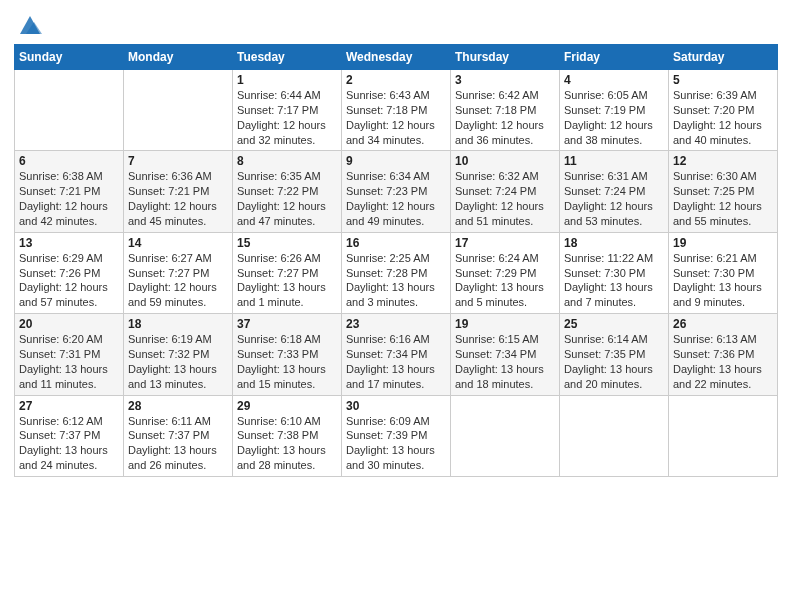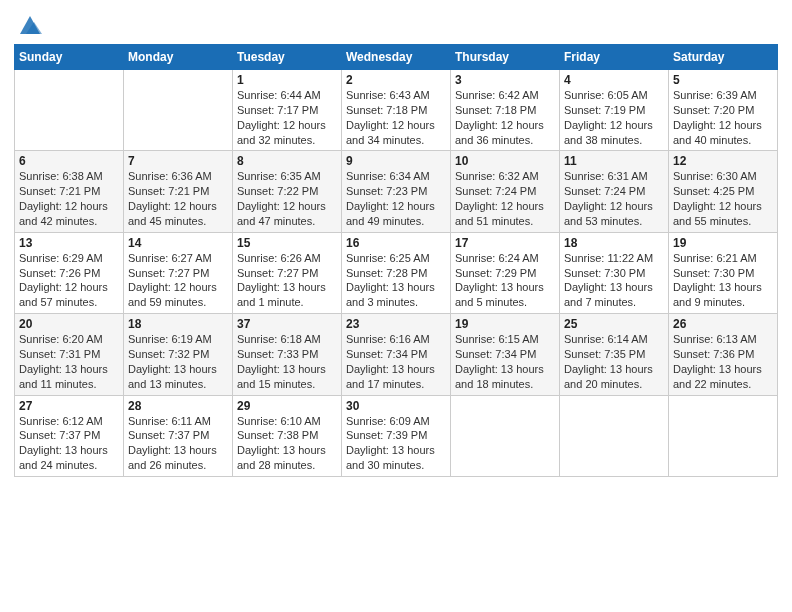--- a/index.html
+++ b/index.html
@@ -212,21 +212,21 @@
           <td>
             <span class="day-number">11</span>
             <div class="day-info">Sunrise: 6:31 AM
 Sunset: 7:24 PM
 Daylight: 12 hours
 and 53 minutes.</div>
           </td>
           <td>
             <span class="day-number">12</span>
             <div class="day-info">Sunrise: 6:30 AM
-Sunset: 4:25 PM
+Sunset: 7:25 PM
 Daylight: 12 hours
 and 55 minutes.</div>
           </td>
         </tr>
         <tr>
           <td>
             <span class="day-number">13</span>
             <div class="day-info">Sunrise: 6:29 AM
 Sunset: 7:26 PM
 Daylight: 12 hours
@@ -241,21 +241,21 @@
           </td>
           <td>
             <span class="day-number">15</span>
             <div class="day-info">Sunrise: 6:26 AM
 Sunset: 7:27 PM
 Daylight: 13 hours
 and 1 minute.</div>
           </td>
           <td>
             <span class="day-number">16</span>
-            <div class="day-info">Sunrise: 6:25 AM
+            <div class="day-info">Sunrise: 2:25 AM
 Sunset: 7:28 PM
 Daylight: 13 hours
 and 3 minutes.</div>
           </td>
           <td>
             <span class="day-number">17</span>
             <div class="day-info">Sunrise: 6:24 AM
 Sunset: 7:29 PM
 Daylight: 13 hours
 and 5 minutes.</div>

